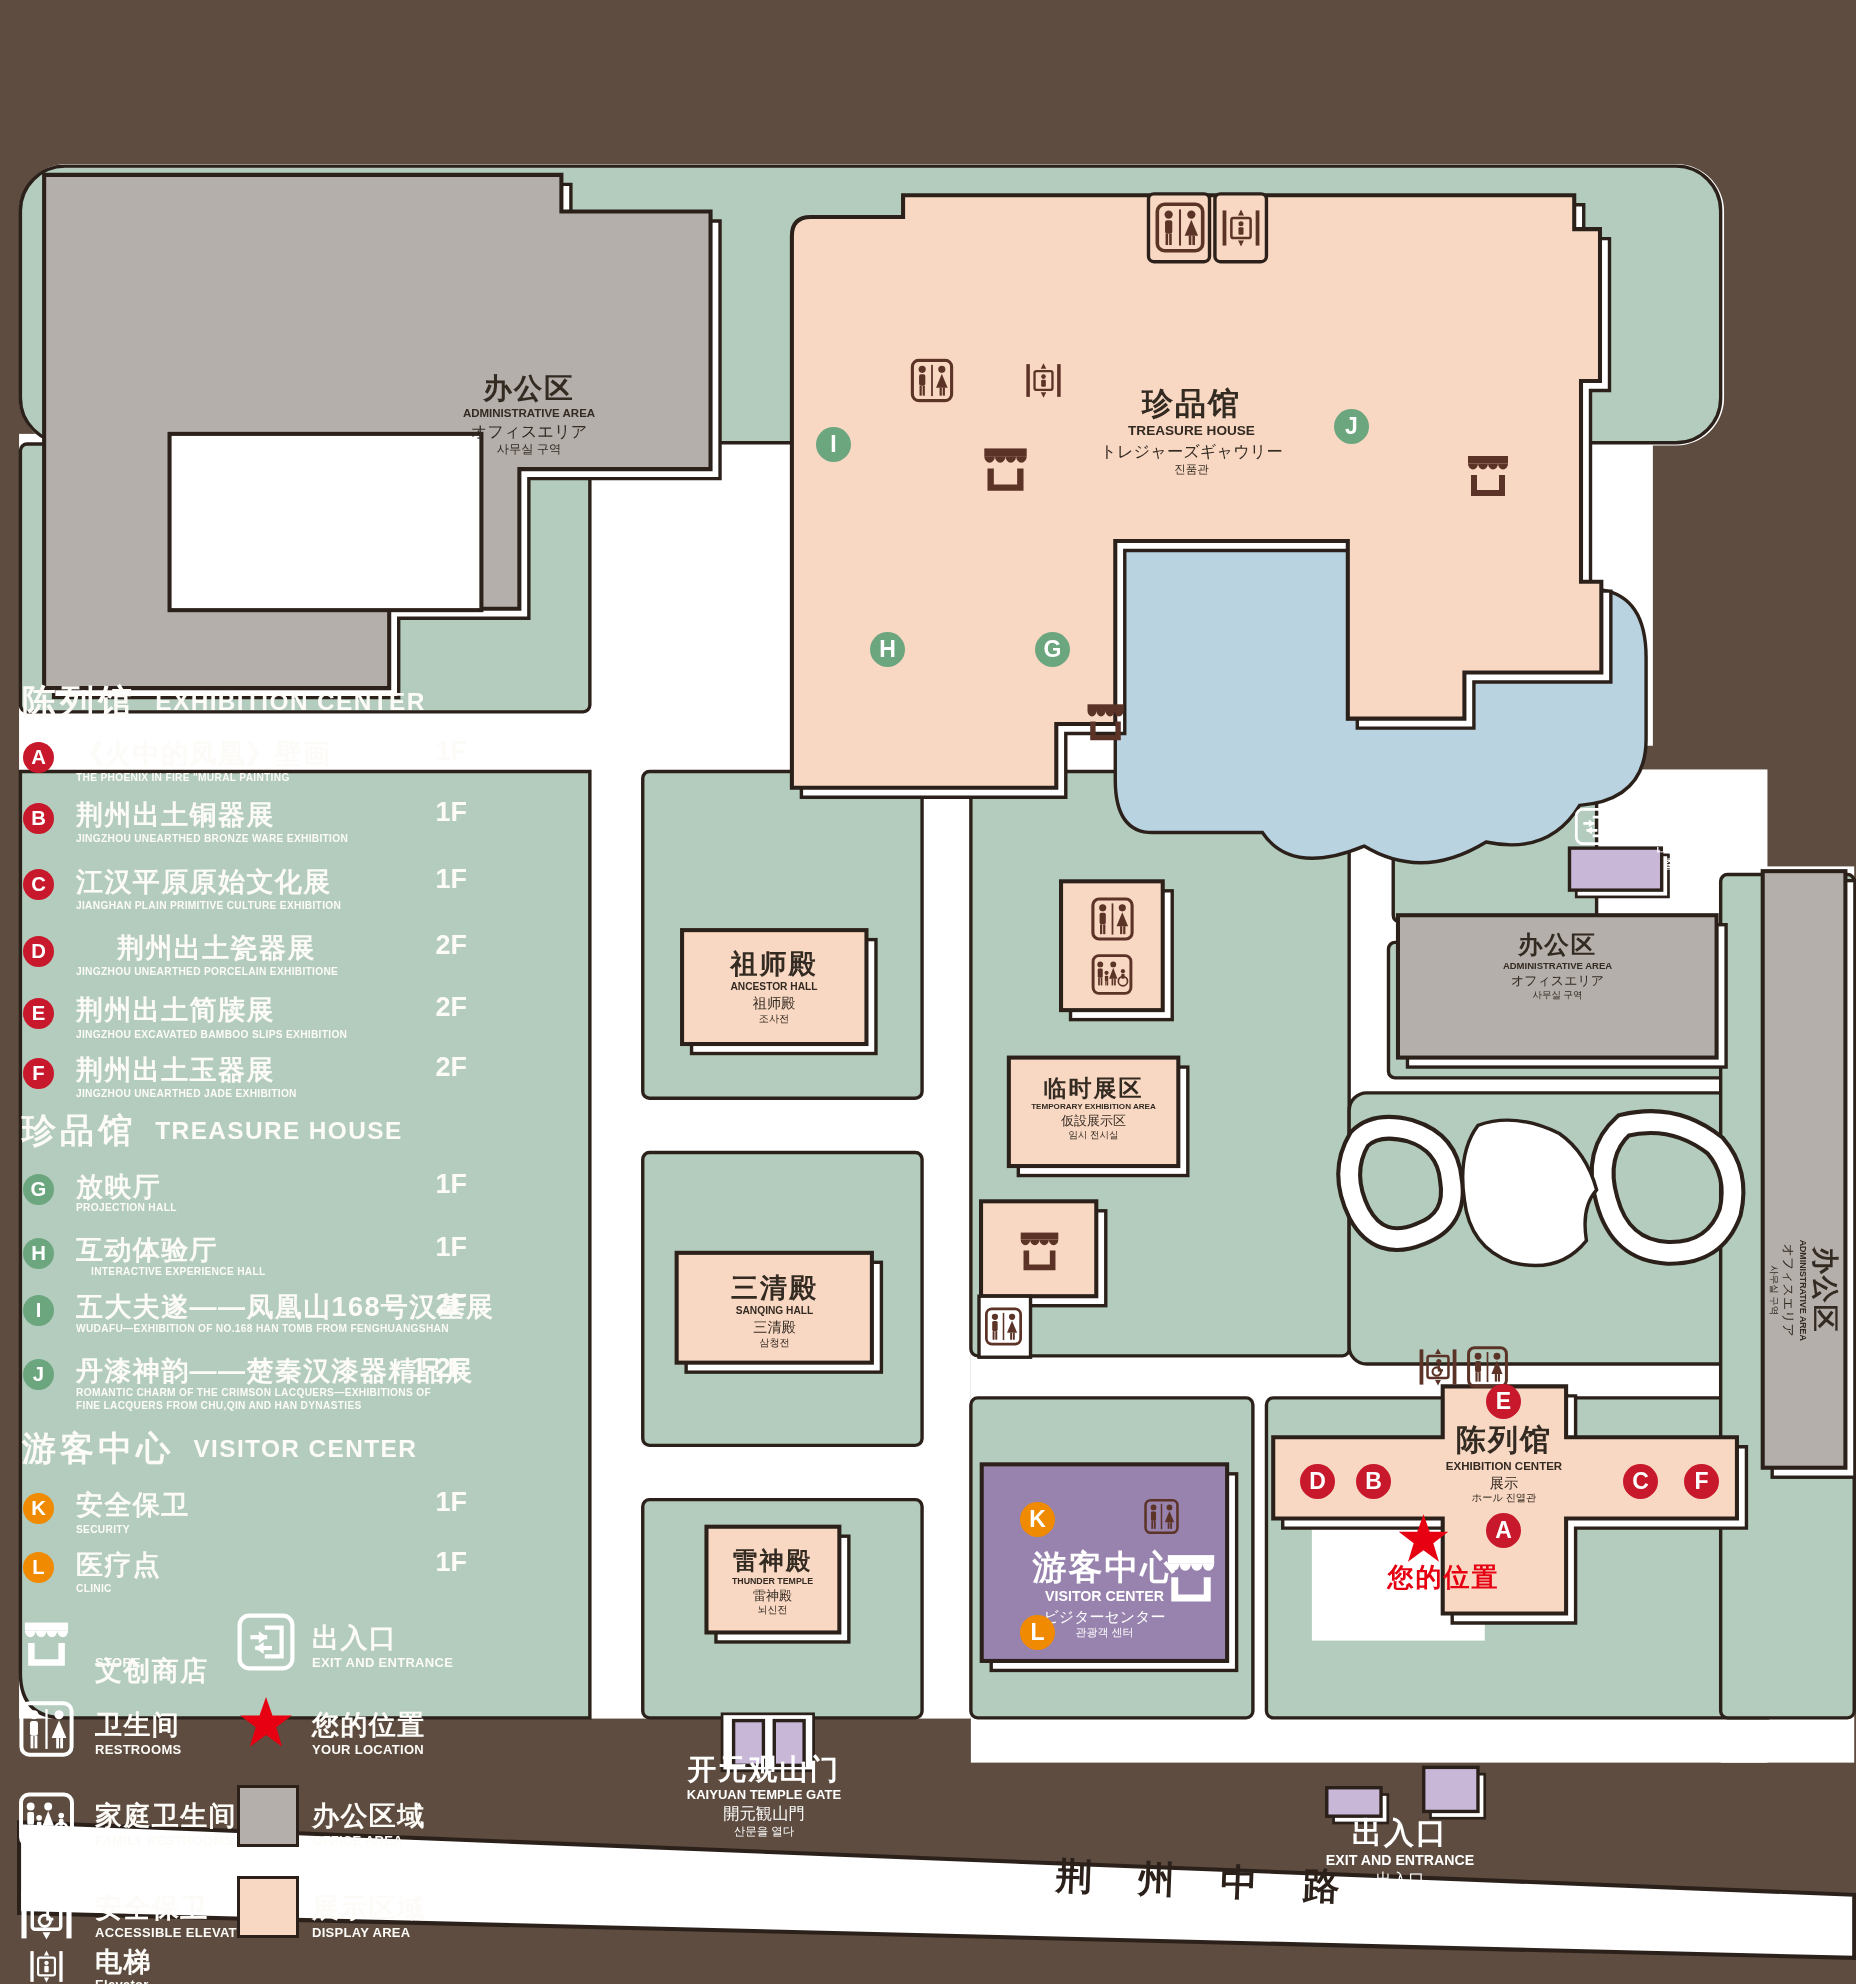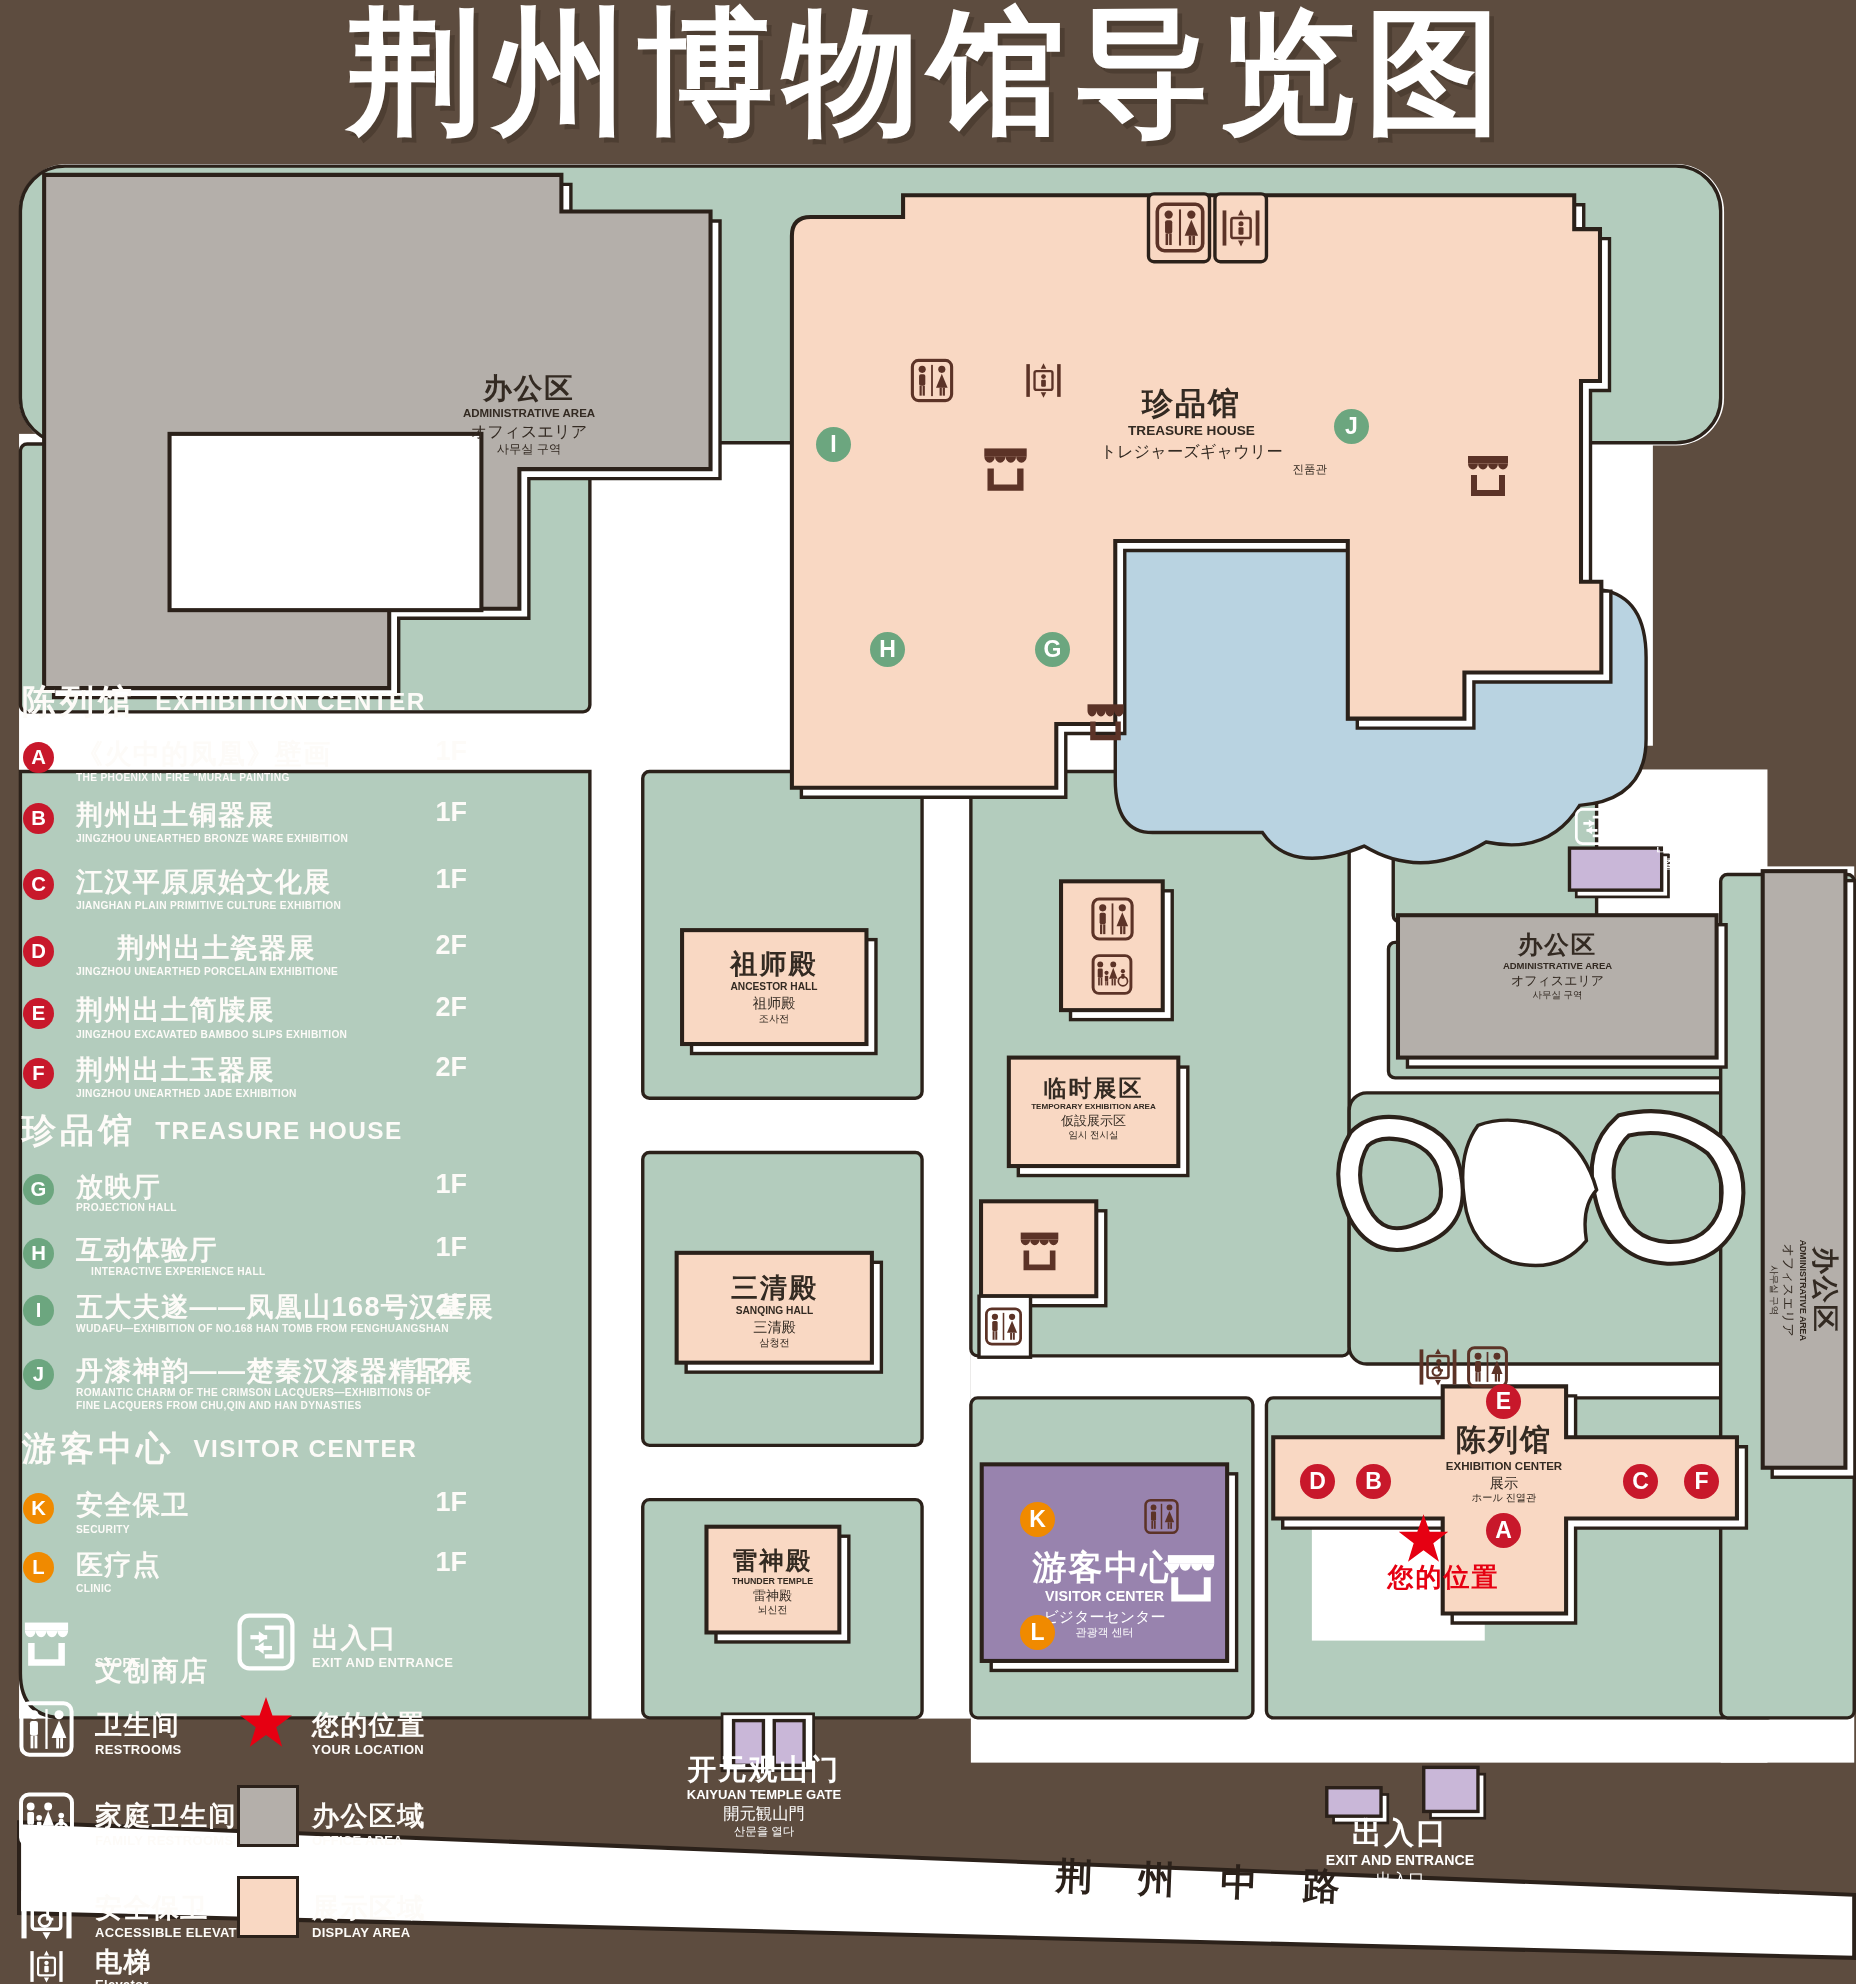--- a/index.html
+++ b/index.html
@@ -121,21 +121,20 @@
       <path d="M60,60 L32,60" stroke="currentColor" stroke-width="7"></path>
       <path d="M32,60 L46,50 L46,70 Z" fill="currentColor"></path>
     </symbol>
     <symbol id="i-star" viewBox="0 0 100 100">
       <path d="M50,2 L62,36 L98,36 L69,58 L80,94 L50,72 L20,94 L31,58 L2,36 L38,36 Z" fill="currentColor"></path>
     </symbol>
   </defs>
 </svg>
 
 <div class="title-wrap">
-  <h1>荆州博物馆导览图</h1>
 </div>
 
 <svg class="map-svg" width="1857" height="1985" viewBox="0 0 2739 2928">
 
   <g>
     <rect x="28" y="242" width="2515" height="415" rx="70" fill="#ffffff"></rect>
     <rect x="28" y="640" width="1404" height="1895" fill="#ffffff"></rect>
     <path d="M1128,242 H2438 V1100 L2380,1100 L2380,1340 L2330,1367 H1128 Z" fill="#ffffff"></path>
     <rect x="1432" y="1135" width="1175" height="1465" fill="#ffffff"></rect>
     <rect x="2538" y="1278" width="197" height="1322" fill="#ffffff"></rect>
@@ -347,21 +346,21 @@
 <div class="map-label" style="left:407px;top:371px;width:244px;">
   <div class="zh" style="font-size:28.5px;">办公区</div>
   <div class="en" style="font-size:11.5px;">ADMINISTRATIVE AREA</div>
   <div class="ja" style="font-size:16.3px;margin-top:2.7px;">オフィスエリア</div>
   <div class="ko" style="font-size:12.2px;">사무실 구역</div>
 </div>
 <div class="map-label" style="left:1056px;top:385px;width:271px;">
   <div class="zh" style="font-size:31px;">珍品馆</div>
   <div class="en" style="font-size:13.6px;">TREASURE HOUSE</div>
   <div class="ja" style="font-size:16.3px;margin-top:2.7px;">トレジャーズギャウリー</div>
-  <div class="ko" style="font-size:11.5px;text-align:right;">진품관</div>
+  <div class="ko" style="font-size:11.5px;">진품관</div>
 </div>
 <div class="map-label" style="left:682px;top:948px;width:184px;">
   <div class="zh" style="font-size:27px;">祖师殿</div>
   <div class="en" style="font-size:10.2px;">ANCESTOR HALL</div>
   <div class="ja" style="font-size:14.2px;margin-top:2px;">祖师殿</div>
   <div class="ko" style="font-size:10.2px;">조사전</div>
 </div>
 <div class="map-label" style="left:1009px;top:1074px;width:169px;">
   <div class="zh" style="font-size:23px;">临时展区</div>
   <div class="en" style="font-size:8.1px;">TEMPORARY EXHIBITION AREA</div>

